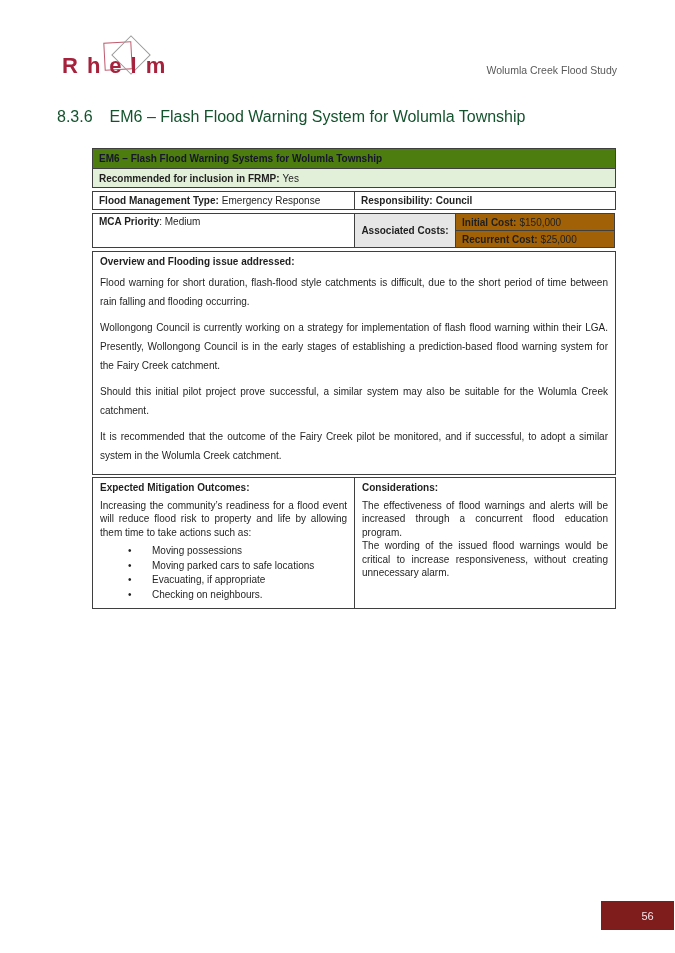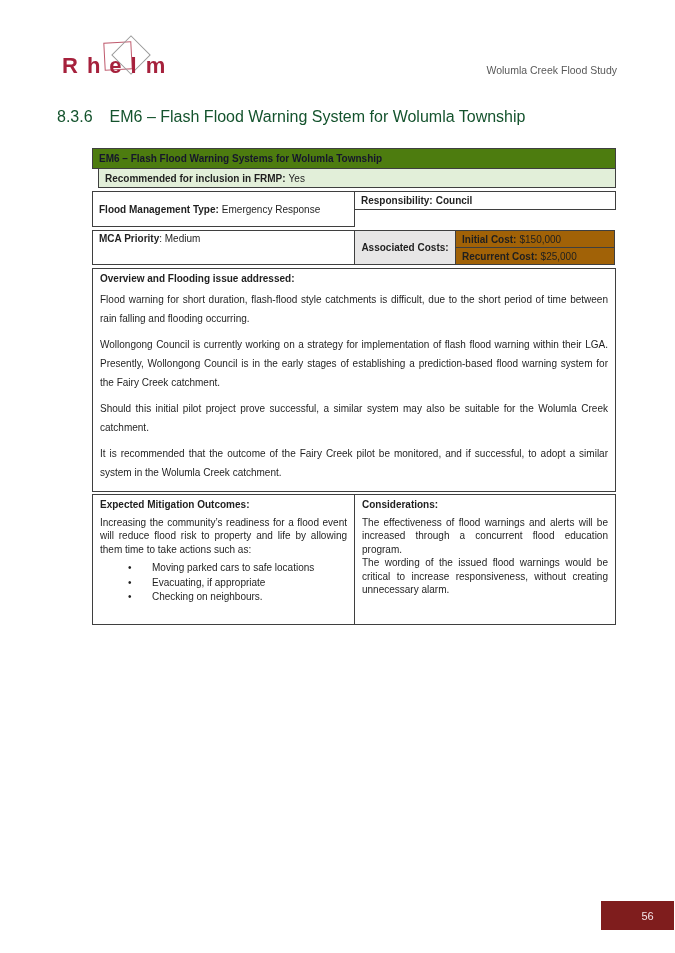--- a/index.html
+++ b/index.html
@@ -45,25 +45,25 @@
   .b { font-weight: bold; }
   .val { margin-left: 3px; }
 
   .t-title {
     height: 21px; background: #4d7c0f; color: #16162c;
     display: flex; align-items: center; padding: 8px 6px;
     font-weight: bold;
   }
   .t-frmp {
     margin-top: -1px; height: 20px; background: #e2efd9;
-    display: flex; align-items: center; padding: 0 6px; margin-left: 6px;
+    display: flex; align-items: center; padding: 0 6px;
   }
   .t-row { display: flex; margin-top: 3px; }
   .cell { padding: 0 6px; display: flex; align-items: center; }
-  .c-left  { width: 263px; height: 36px; }
+  .c-left  { width: 263px; height: 19px; }
   .c-right { width: 262px; height: 19px; margin-left: -1px; }
 
   .c-mca   { width: 263px; height: 35px; align-items: flex-start; padding-top: 2px; }
   .c-assoc {
     width: 102px; height: 35px; margin-left: -1px; background: #e7e6e6;
     display: flex; align-items: center; justify-content: center;
     text-align: center; font-weight: bold;
   }
   .c-costs { width: 160px; margin-left: -1px; display: flex; flex-direction: column; }
   .c-cost  { height: 18px; background: #a16207; display: flex; align-items: center; padding: 0 6px; }
@@ -151,20 +151,21 @@
       <p>Wollongong Council is currently working on a strategy for implementation of flash flood warning within their LGA. Presently, Wollongong Council is in the early stages of establishing a prediction-based flood warning system for the Fairy Creek catchment.</p>
       <p>Should this initial pilot project prove successful, a similar system may also be suitable for the Wolumla Creek catchment.</p>
       <p>It is recommended that the outcome of the Fairy Creek pilot be monitored, and if successful, to adopt a similar system in the Wolumla Creek catchment.</p>
     </div>
 
     <div class="t-bottom">
       <div class="bc bc-left brd">
         <div class="hd">Expected Mitigation Outcomes:</div>
         <p>Increasing the community’s readiness for a flood event will reduce flood risk to property and life by allowing them time to take actions such as:</p>
         <ul class="bullets">
+          <li>Moving possessions</li>
           <li>Moving parked cars to safe locations</li>
           <li>Evacuating, if appropriate</li>
           <li>Checking on neighbours.</li>
         </ul>
       </div>
       <div class="bc bc-right brd">
         <div class="hd">Considerations:</div>
         <p>The effectiveness of flood warnings and alerts will be increased through a concurrent flood education program.</p>
         <p>The wording of the issued flood warnings would be critical to increase responsiveness, without creating unnecessary alarm.</p>
       </div>

